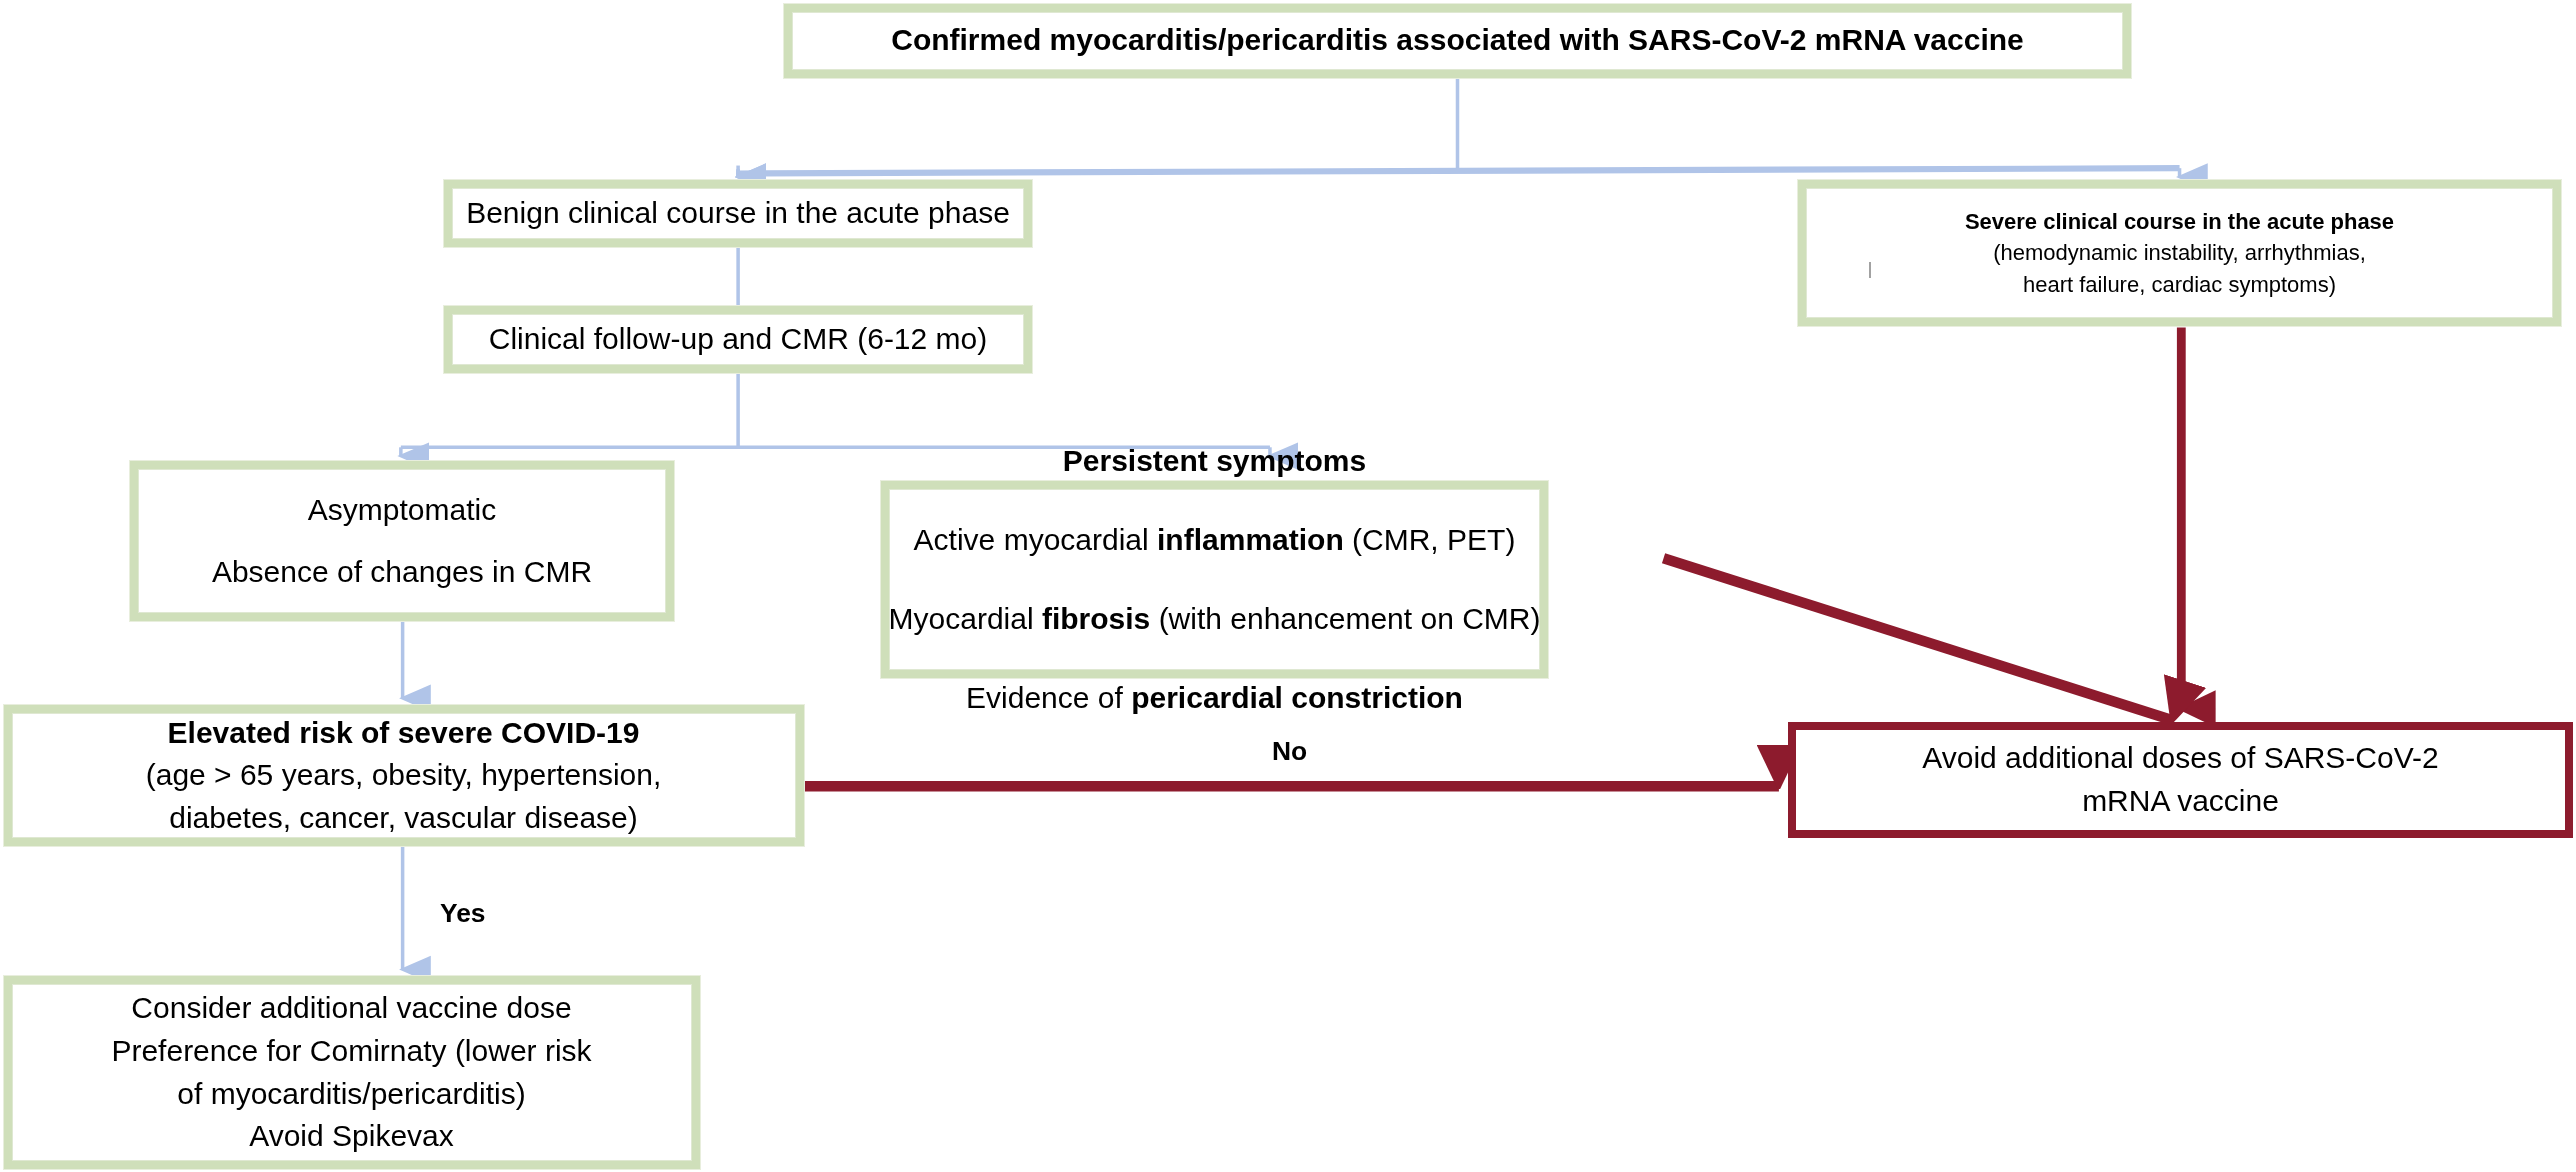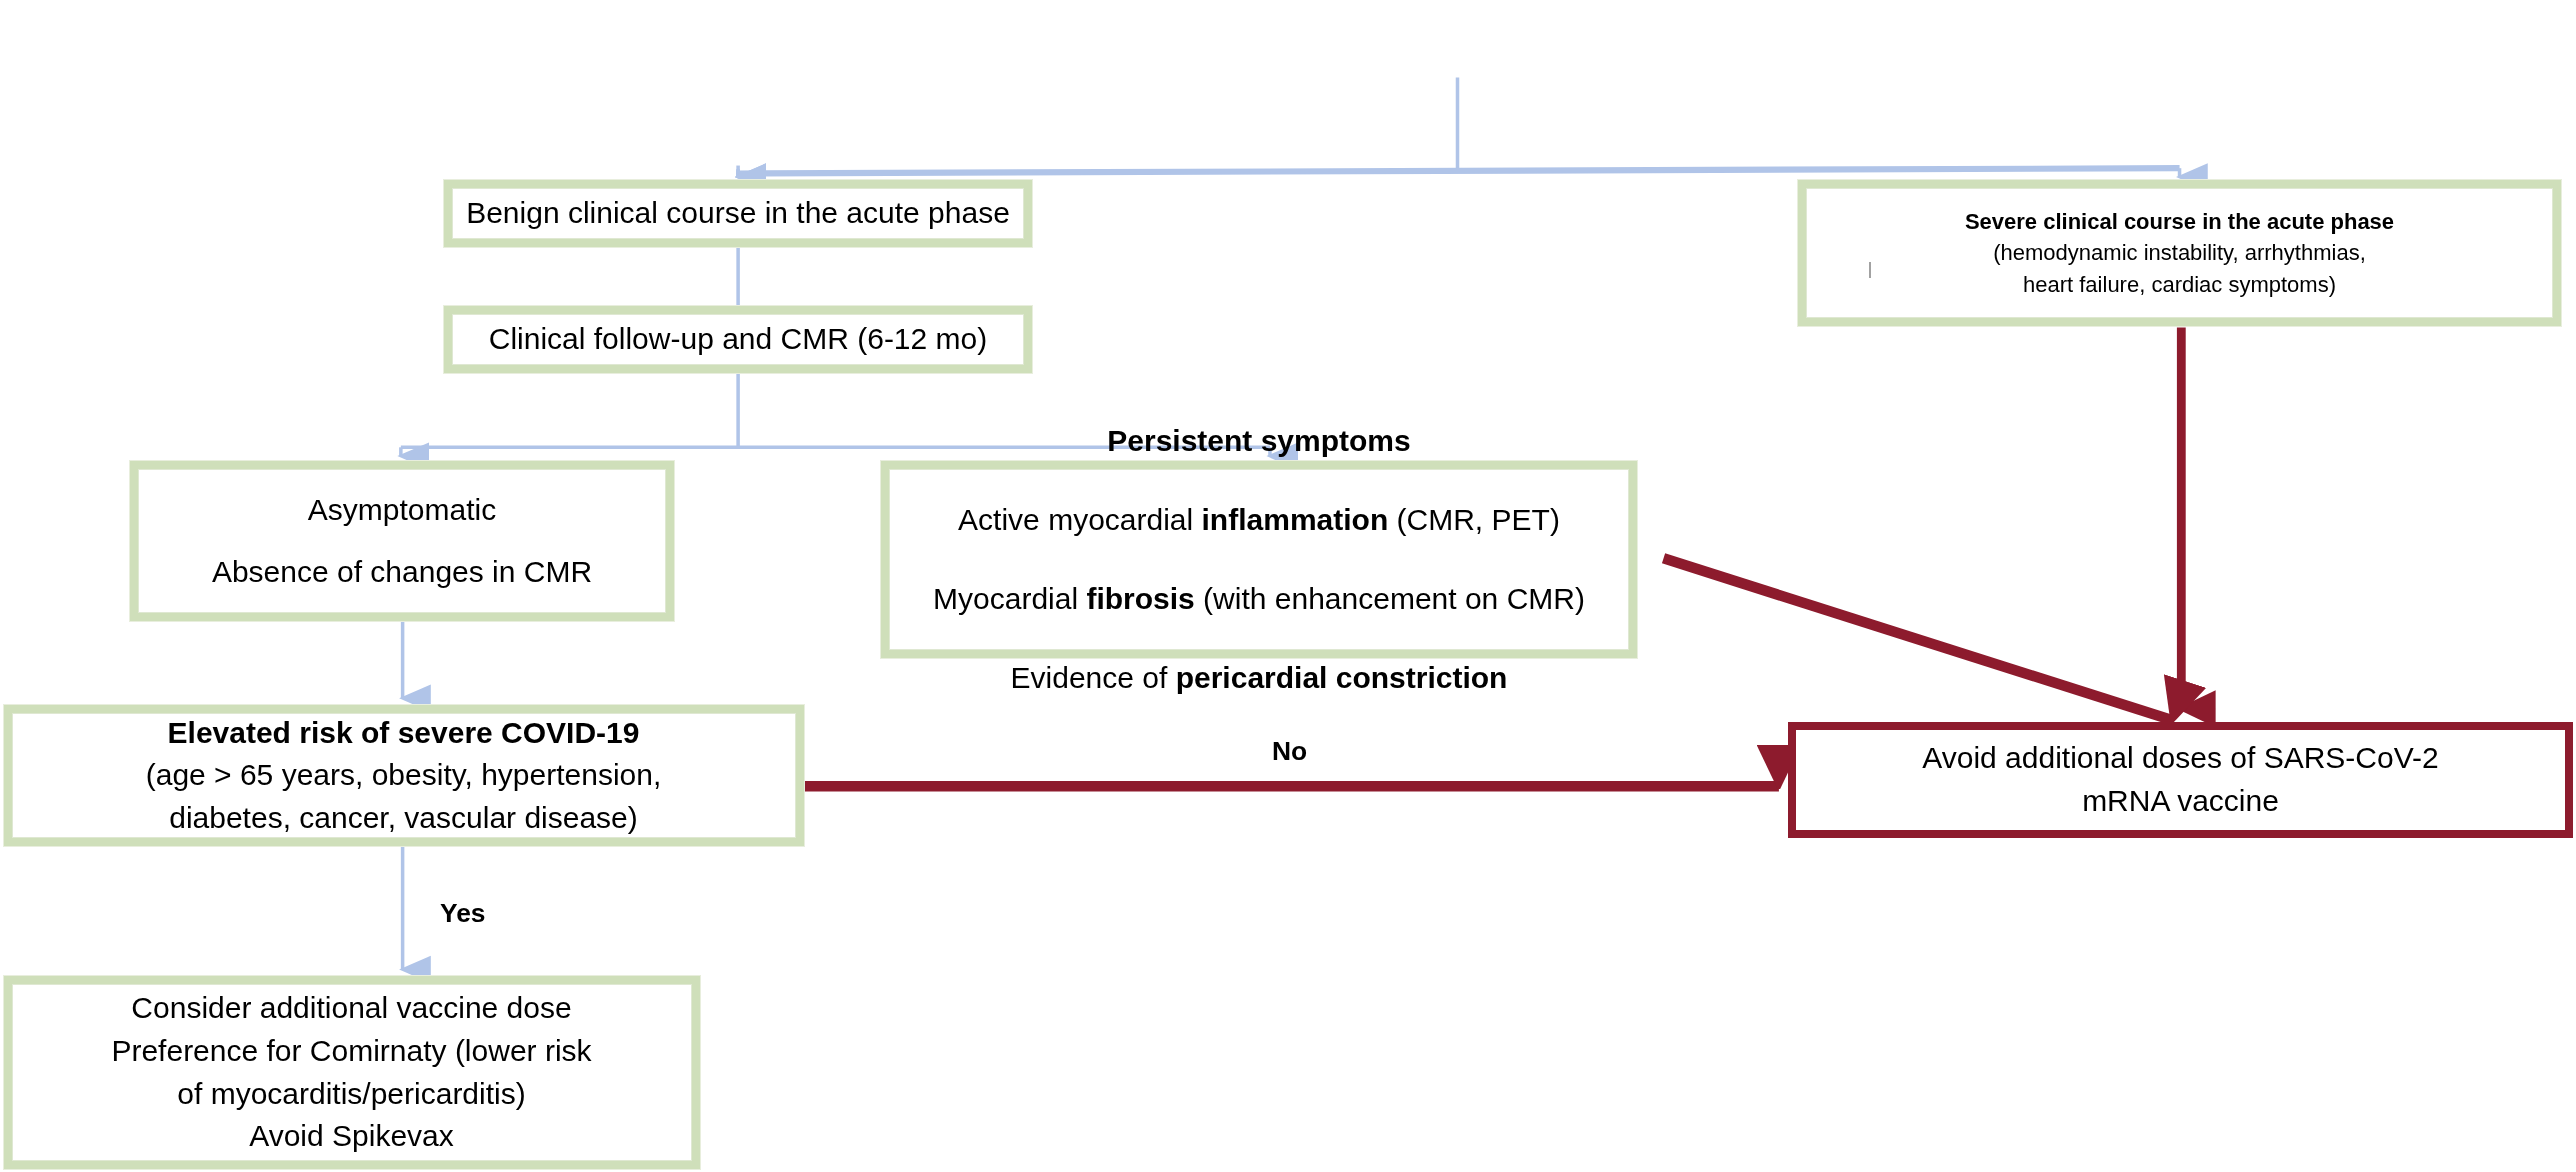--- a/index.html
+++ b/index.html
@@ -49,21 +49,21 @@
     white-space: nowrap;
   }
   .b { font-weight: bold; }
 
   
   #n-confirmed   { left: 784px;  top: 3.5px;    width: 1347px; height: 74px;  font-size: 30px; }
   #n-benign      { left: 444px;  top: 180px;  width: 588px;  height: 67px;  font-size: 30px; }
   #n-severe      { left: 1798px; top: 180px;  width: 763px;  height: 146px; font-size: 22px; }
   #n-followup    { left: 444px;  top: 306px;  width: 588px;  height: 67px;  font-size: 30px; }
   #n-asymp       { left: 130px;  top: 461px;  width: 544px;  height: 160px; font-size: 30px; }
-  #n-persistent  { left: 881px; top: 461px;  width: 756px;  height: 197px; font-size: 30px; gap: 24px; }
+  #n-persistent  { left: 881px; top: 481px;  width: 667px;  height: 197px; font-size: 30px; gap: 24px; }
   #n-elevated    { left: 3.5px;    top: 705px;  width: 800px;  height: 141px; font-size: 30px; }
   #n-avoid       { left: 1788px; top: 722px;  width: 785px;  height: 116px; font-size: 30px; }
   #n-consider    { left: 3.5px;    top: 976px; width: 696px;  height: 193px; font-size: 30px; }
 
   #n-confirmed .ln,
   #n-severe .ln:first-child,
   #n-persistent .ln:first-child,
   #n-elevated .ln:first-child { font-weight: bold; }
 
   #n-asymp .ln + .ln { margin-top: 19.4px; }
@@ -154,20 +154,23 @@
 
     <path d="M457,960 L457,1101" stroke="#b0c4e8" stroke-width="4" fill="none" marker-end="url(#arrowBlue)"></path>
 
     <path d="M2477,372 L2477,805" stroke="#8d1b2d" stroke-width="10" fill="none" marker-end="url(#arrowRed)"></path>
 
     <path d="M1889,634 L2467,818" stroke="#8d1b2d" stroke-width="12" fill="none" marker-end="url(#arrowRed)"></path>
 
     <path d="M906,893 L2020,893" stroke="#8d1b2d" stroke-width="12" fill="none" marker-end="url(#arrowRedH)"></path>
   </svg>
 
+  <div class="node green" id="n-confirmed">
+    <span class="ln b">Confirmed myocarditis/pericarditis associated with SARS-CoV-2 mRNA vaccine</span>
+  </div>
 
   <div class="node green" id="n-benign">
     <span class="ln">Benign clinical course in the acute phase</span>
   </div>
 
   <div class="node green" id="n-severe">
     <span class="ln b">Severe clinical course in the acute phase</span>
     <span class="ln">(hemodynamic instability, arrhythmias,</span>
     <span class="ln">heart failure, cardiac symptoms)</span>
     <span class="speck" style="left:63px;top:74px;width:1.8px;height:16px;"></span>

